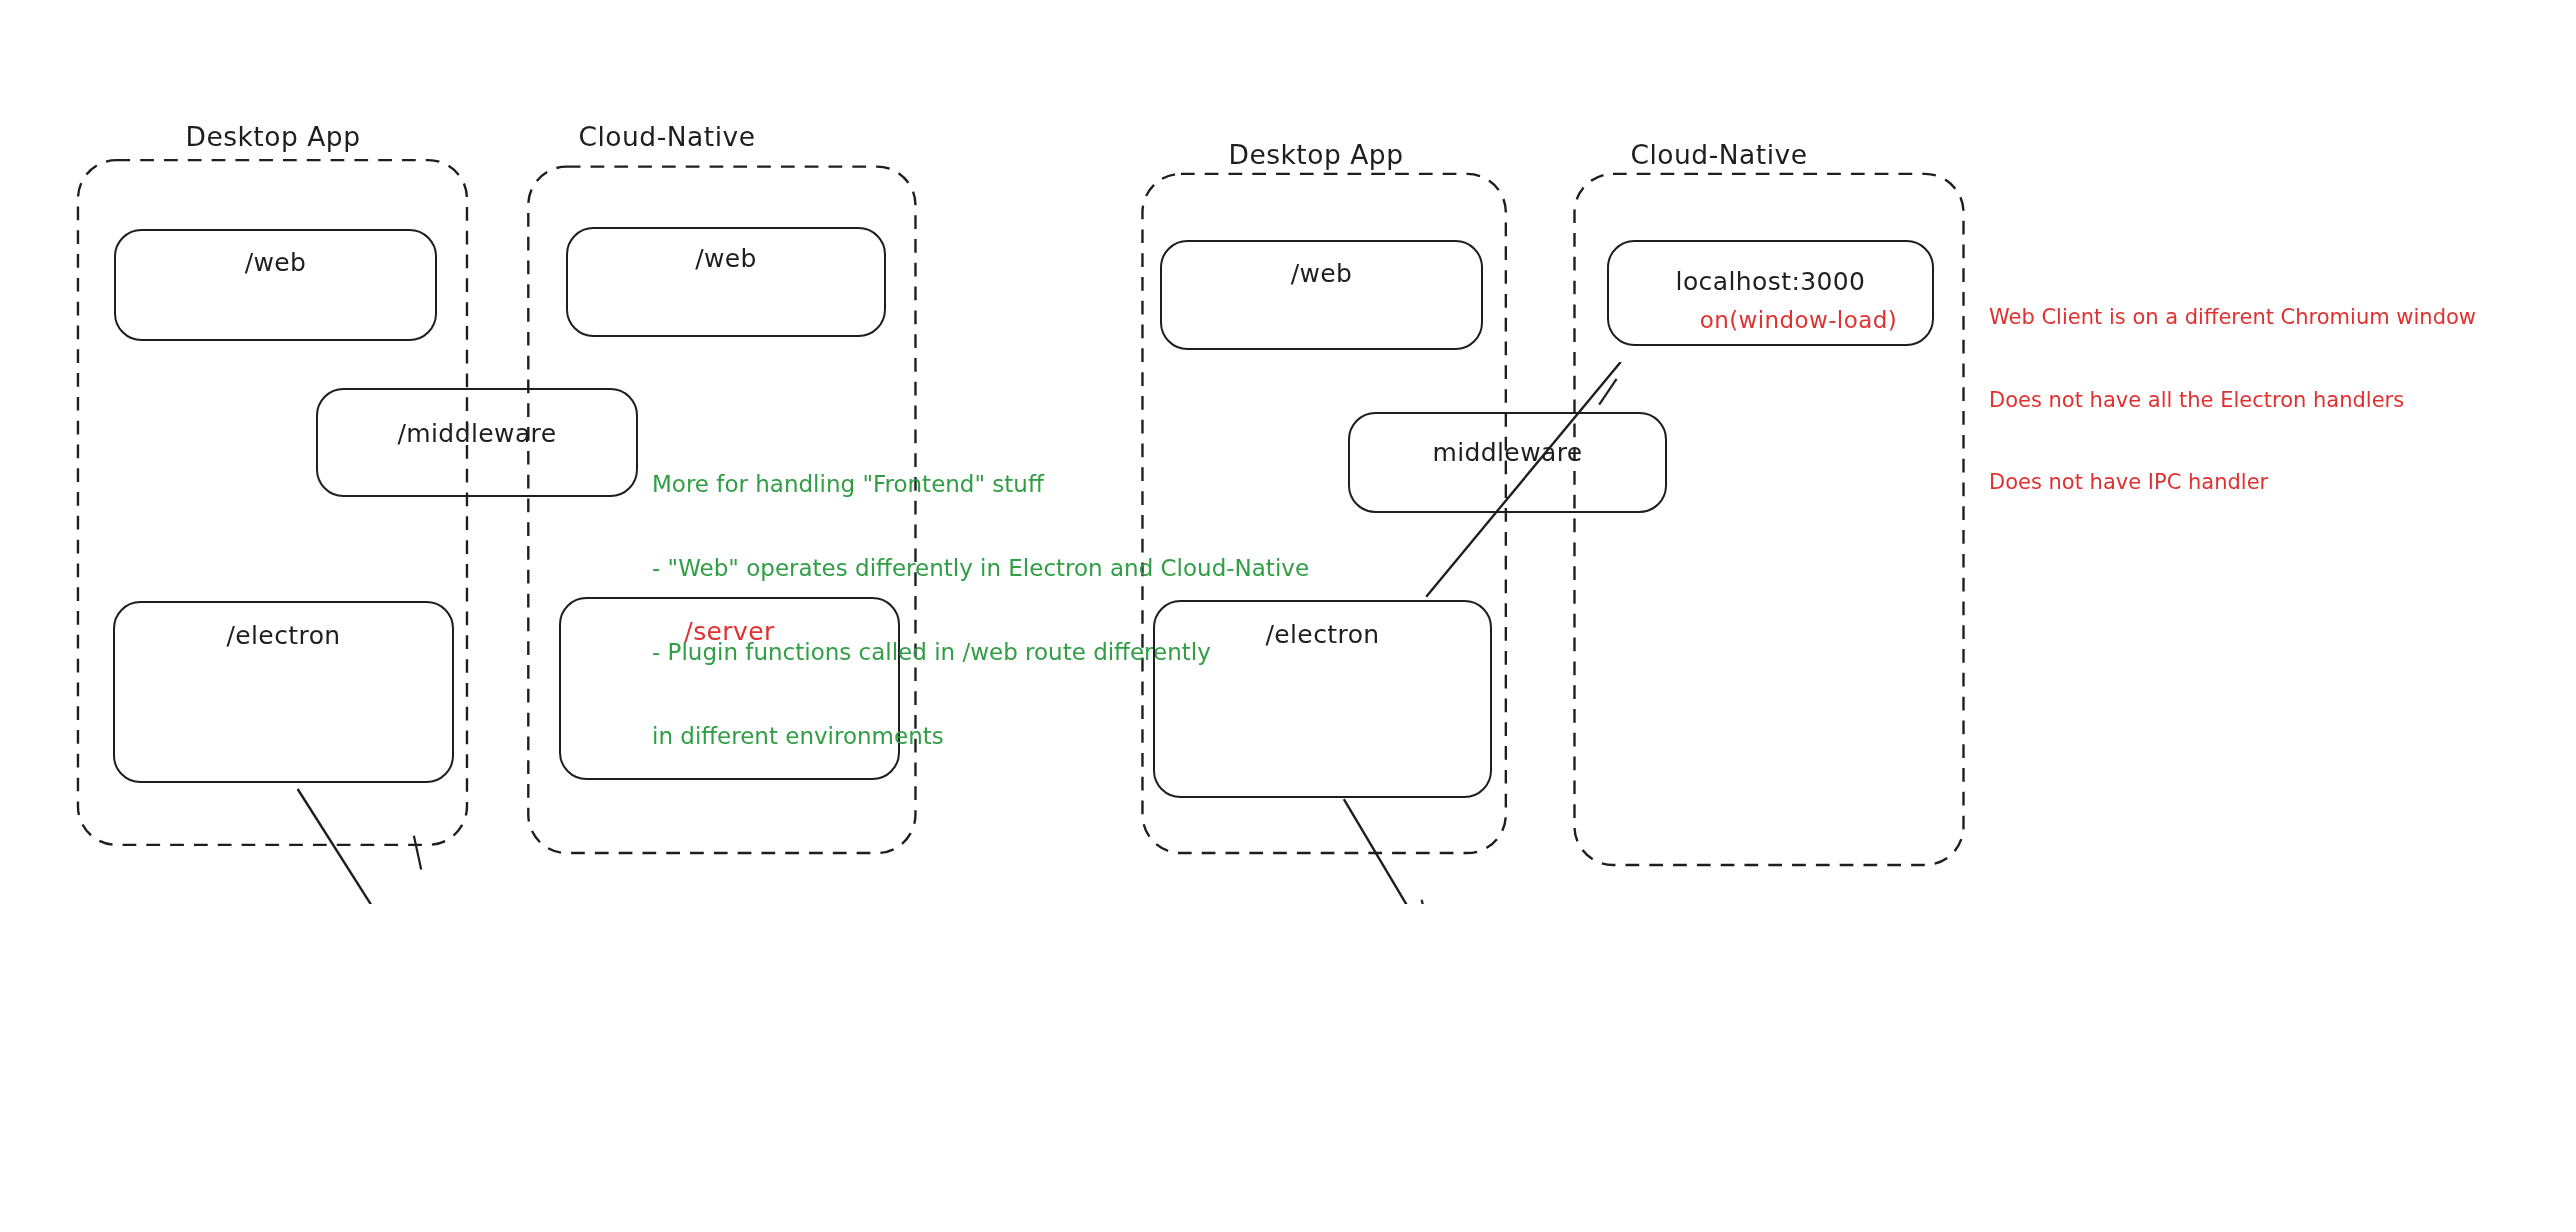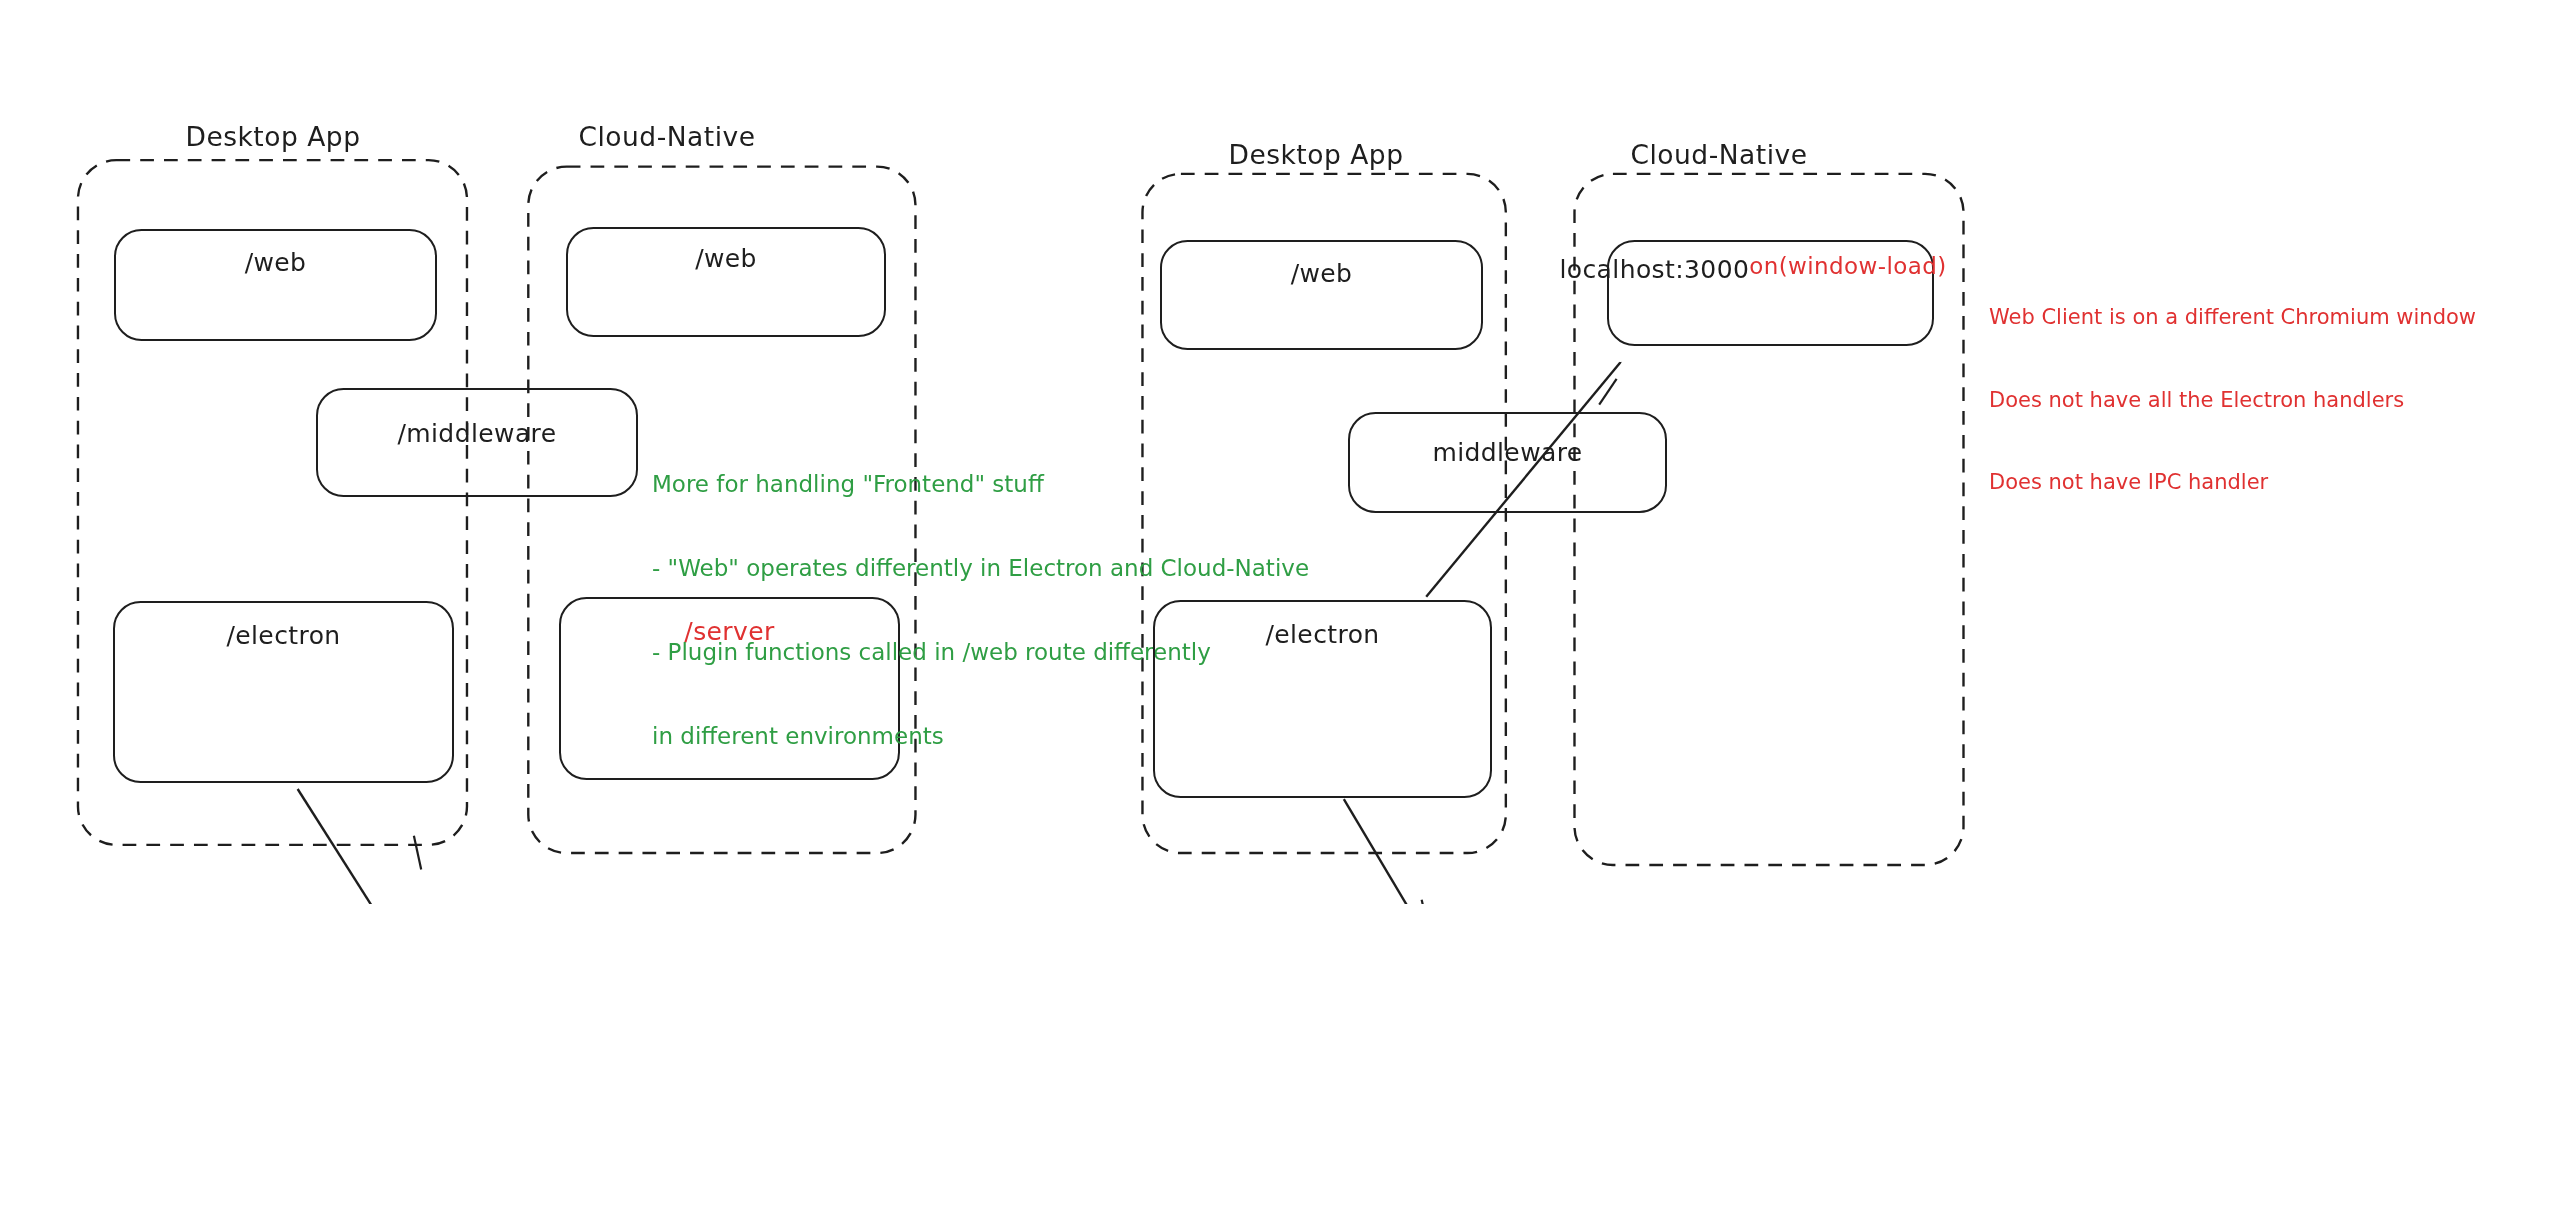--- a/index.html
+++ b/index.html
@@ -19,21 +19,21 @@
   }
   .group-title {
     position:absolute; transform:translateX(-50%);
     font-size:26.5px; letter-spacing:0.5px; white-space:nowrap;
   }
   .red-text  { color:var(--red); }
   .note { position:absolute; white-space:pre; }
   .note div { white-space:pre; }
   .note.green { color:var(--green); font-size:23px; line-height:28px; }
   .note.red   { color:var(--red);   font-size:21px; line-height:27.5px; }
-  .localhost-box { flex-direction:row; align-items:stretch; }
+  .localhost-box { flex-direction:column; align-items:stretch; }
   .localhost-box .l1 { text-align:center; padding-top:13px; }
   .localhost-box .l2 { text-align:right; padding-right:35px; margin-top:11px; font-size:23px; }
 </style>
 </head>
 <body>
 
 <div class="canvas">
 
   <svg class="layer" viewBox="0 0 2814 1346" width="2576" height="1232">
     <defs>

